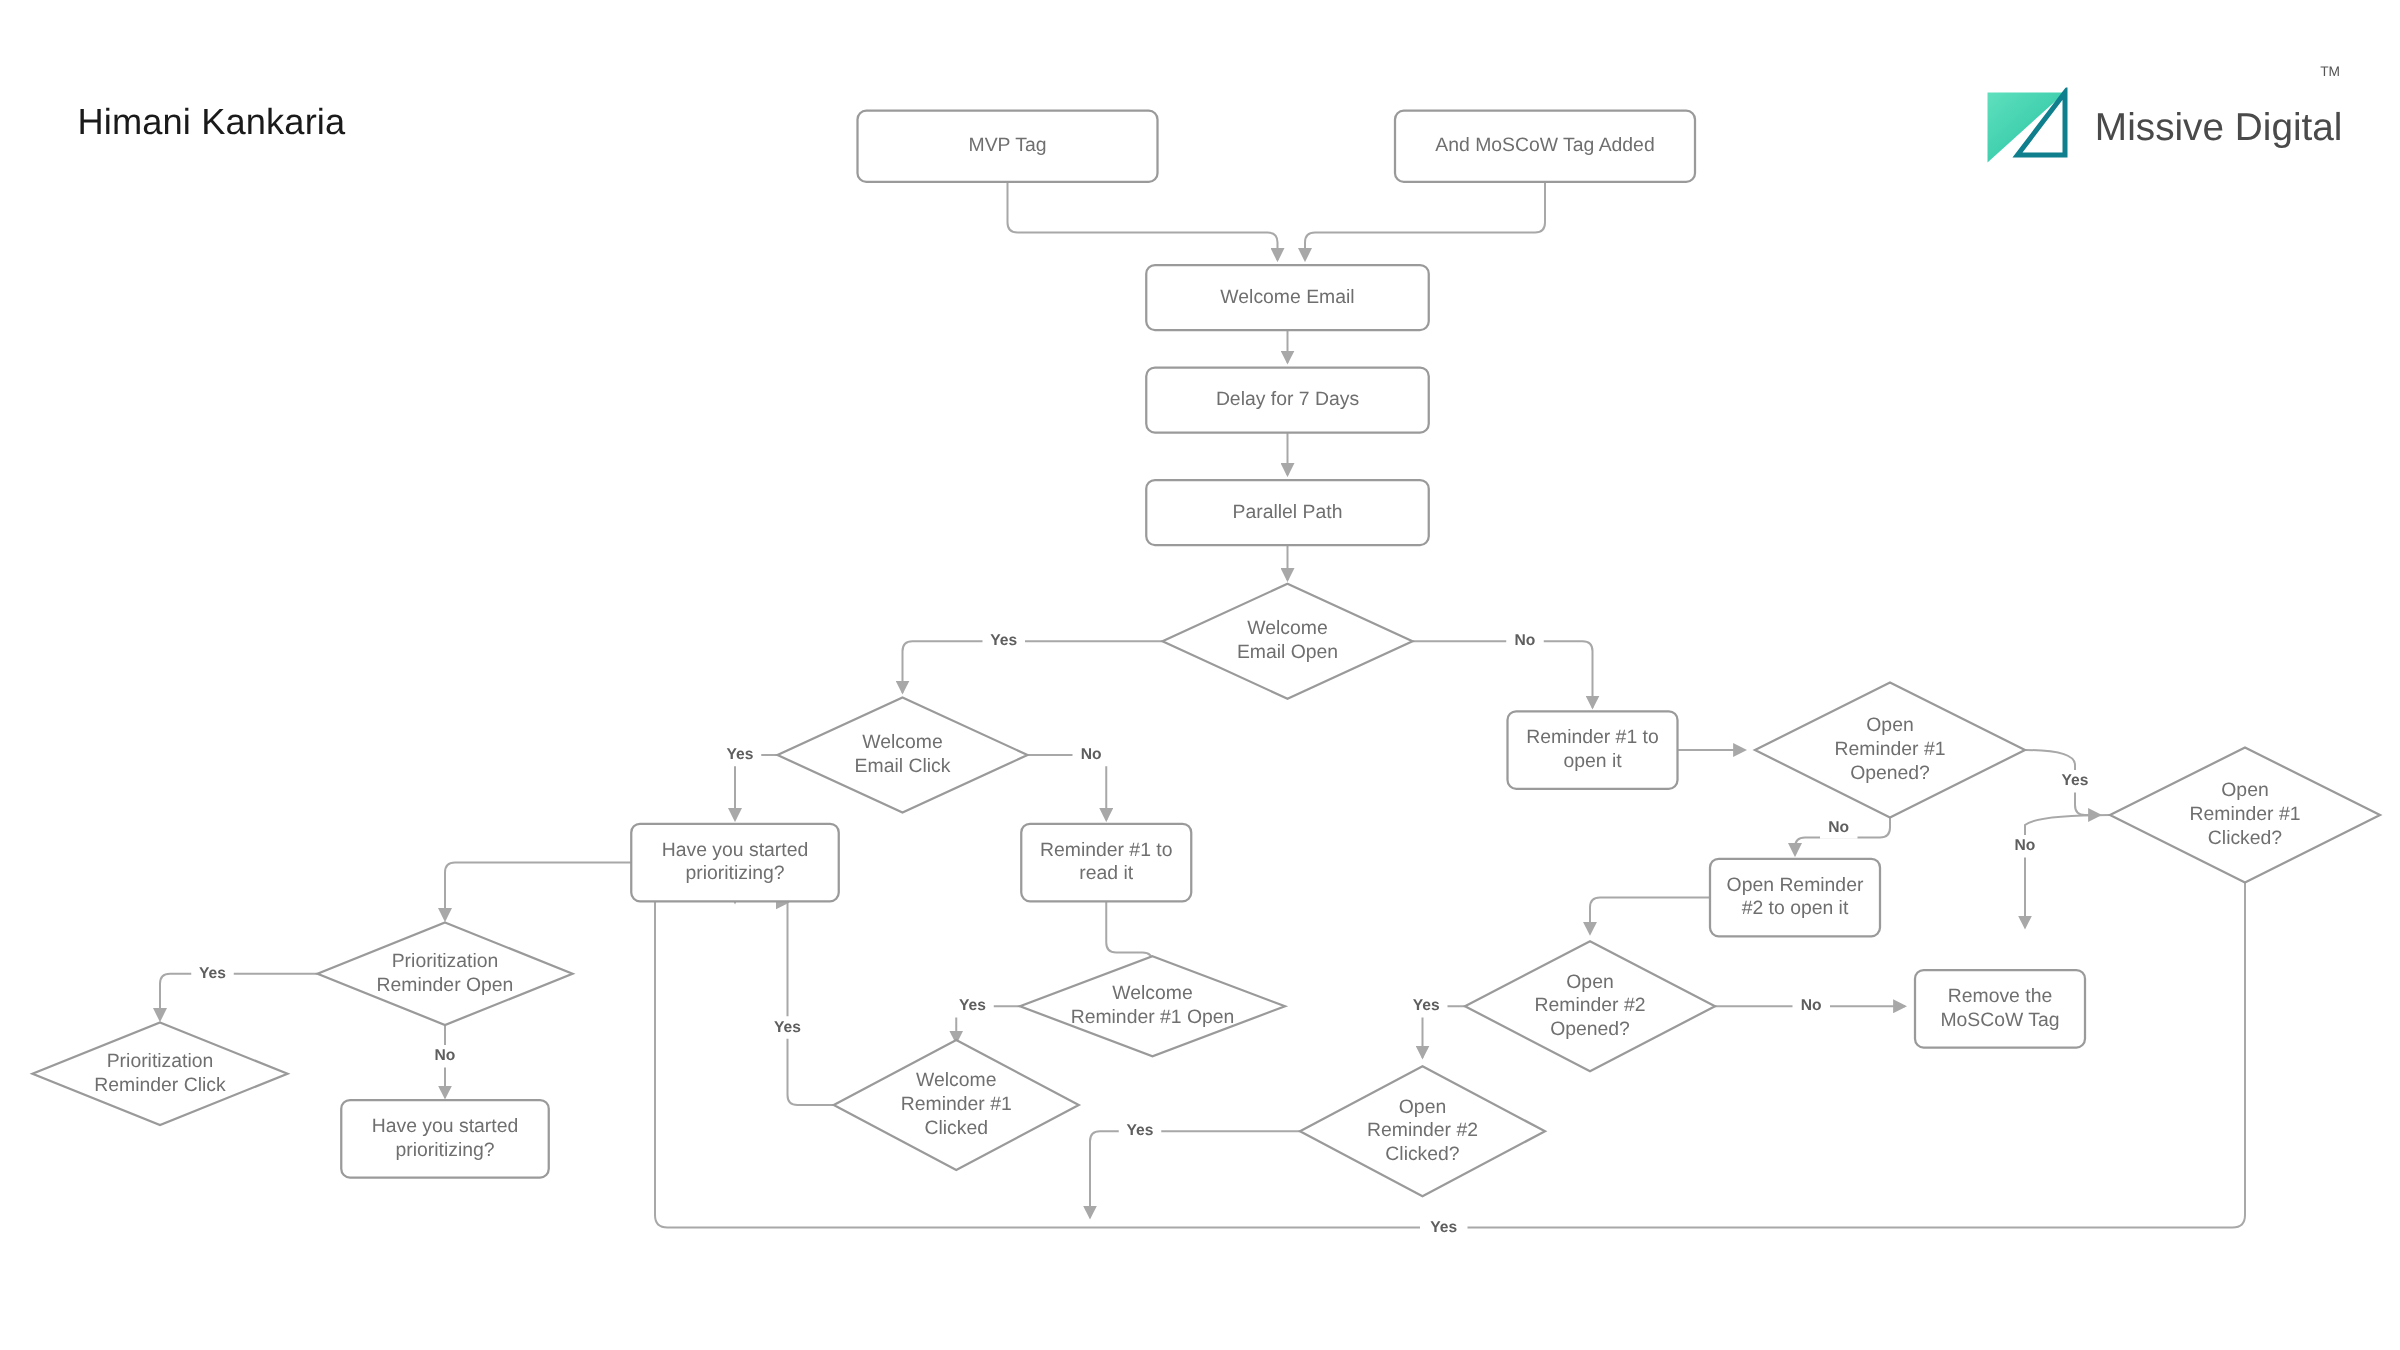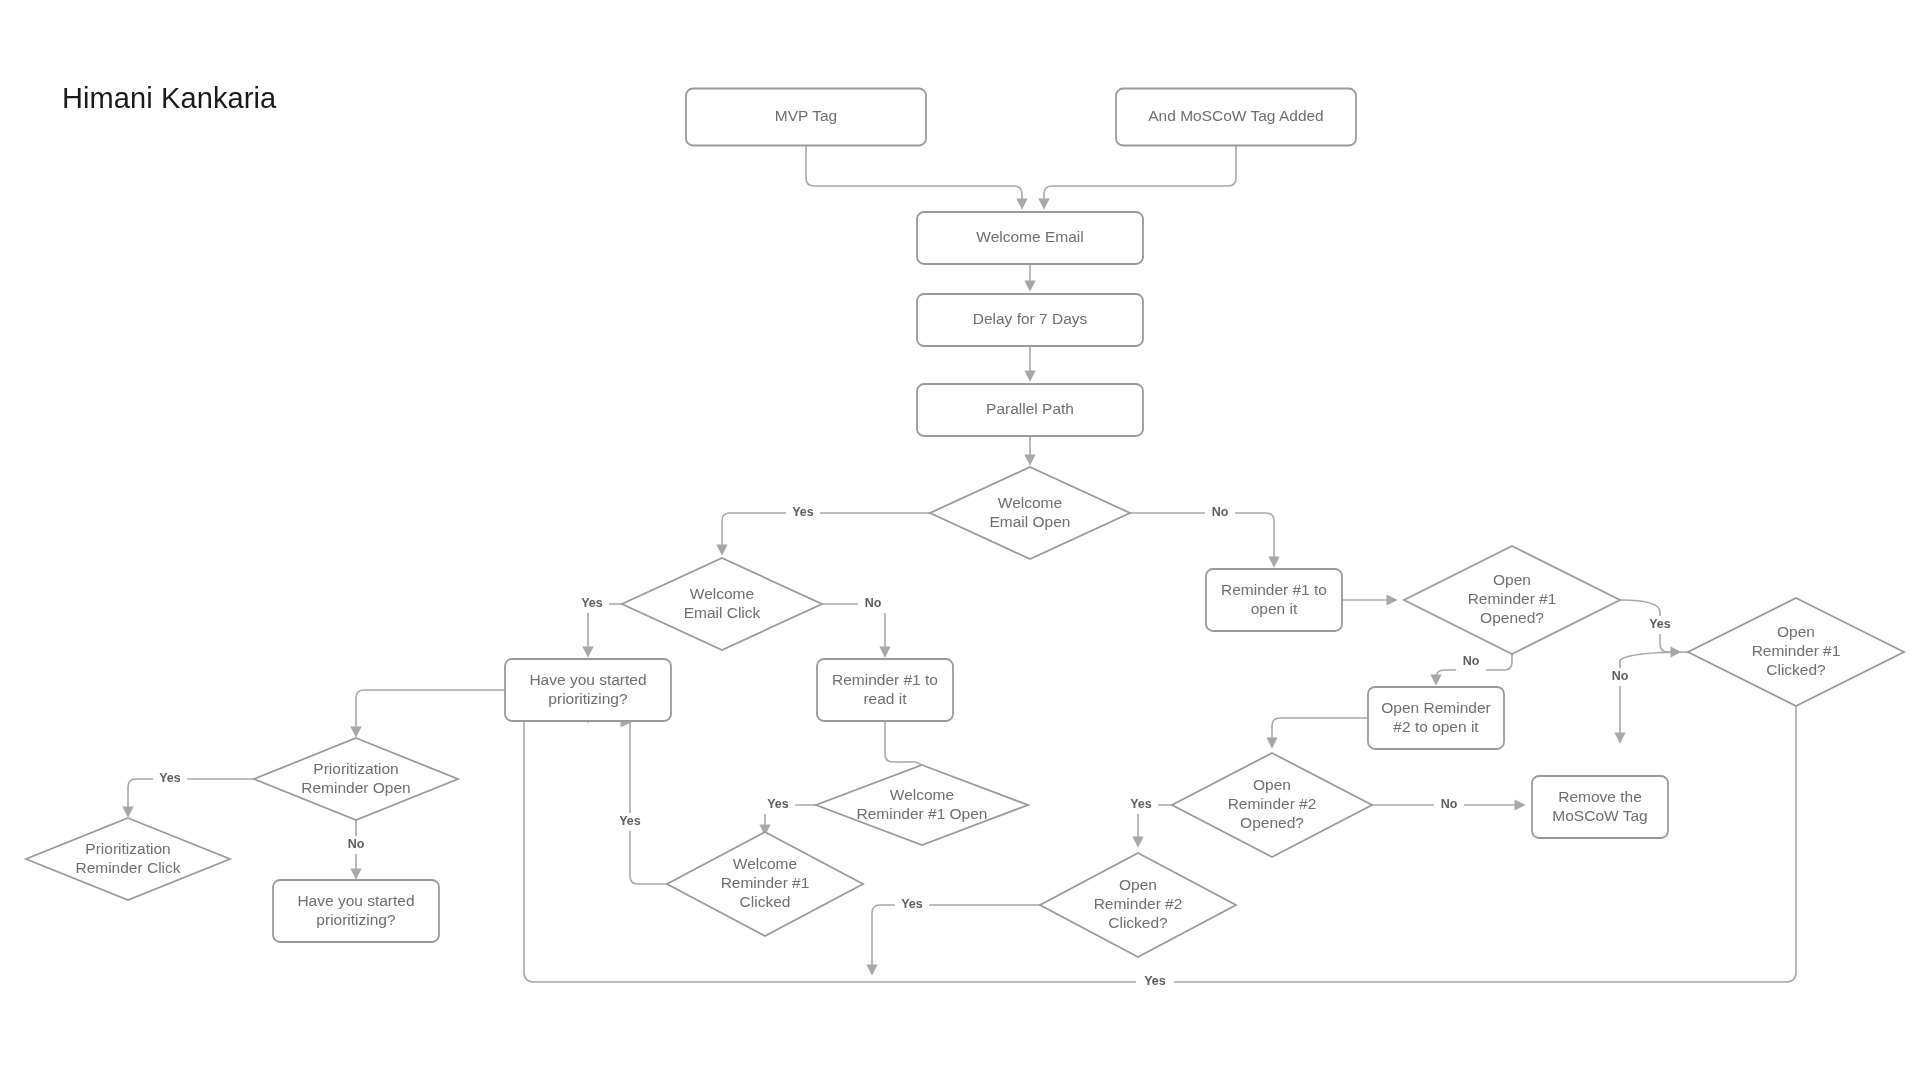--- a/index.html
+++ b/index.html
@@ -84,20 +84,35 @@
     fill: #ffffff;
   }
 </style>
 </head>
 <body>
 
 <div id="canvas">
 
   <div id="author-title">Himani Kankaria</div>
 
+  <div id="brand">
+    <span id="brand-tm">TM</span>
+    <svg id="brand-mark" width="74" height="64" viewBox="0 0 74 64">
+      <defs>
+        <linearGradient id="mdgrad" x1="0" y1="0" x2="1" y2="1">
+          <stop offset="0%" stop-color="#5fe0bd"></stop>
+          <stop offset="55%" stop-color="#3ecfae"></stop>
+          <stop offset="100%" stop-color="#0f7f8e"></stop>
+        </linearGradient>
+      </defs>
+      <path d="M2 4 L64 4 L2 60 Z" fill="url(#mdgrad)"></path>
+      <path d="M64 4 L64 54 L26 54 Z" fill="none" stroke="#0f7f8e" stroke-width="4"></path>
+    </svg>
+    <span id="brand-name">Missive Digital</span>
+  </div>
 
   <svg id="flow" width="1920" height="1080">
     <defs>
       <marker id="arrow" viewBox="0 0 10 10" refX="8.5" refY="5" markerWidth="7" markerHeight="7" orient="auto-start-reverse">
         <path d="M 0 0 L 10 5 L 0 10 z" fill="#a8a8a8"></path>
       </marker>
     </defs>
 
     <g id="edges">
 

